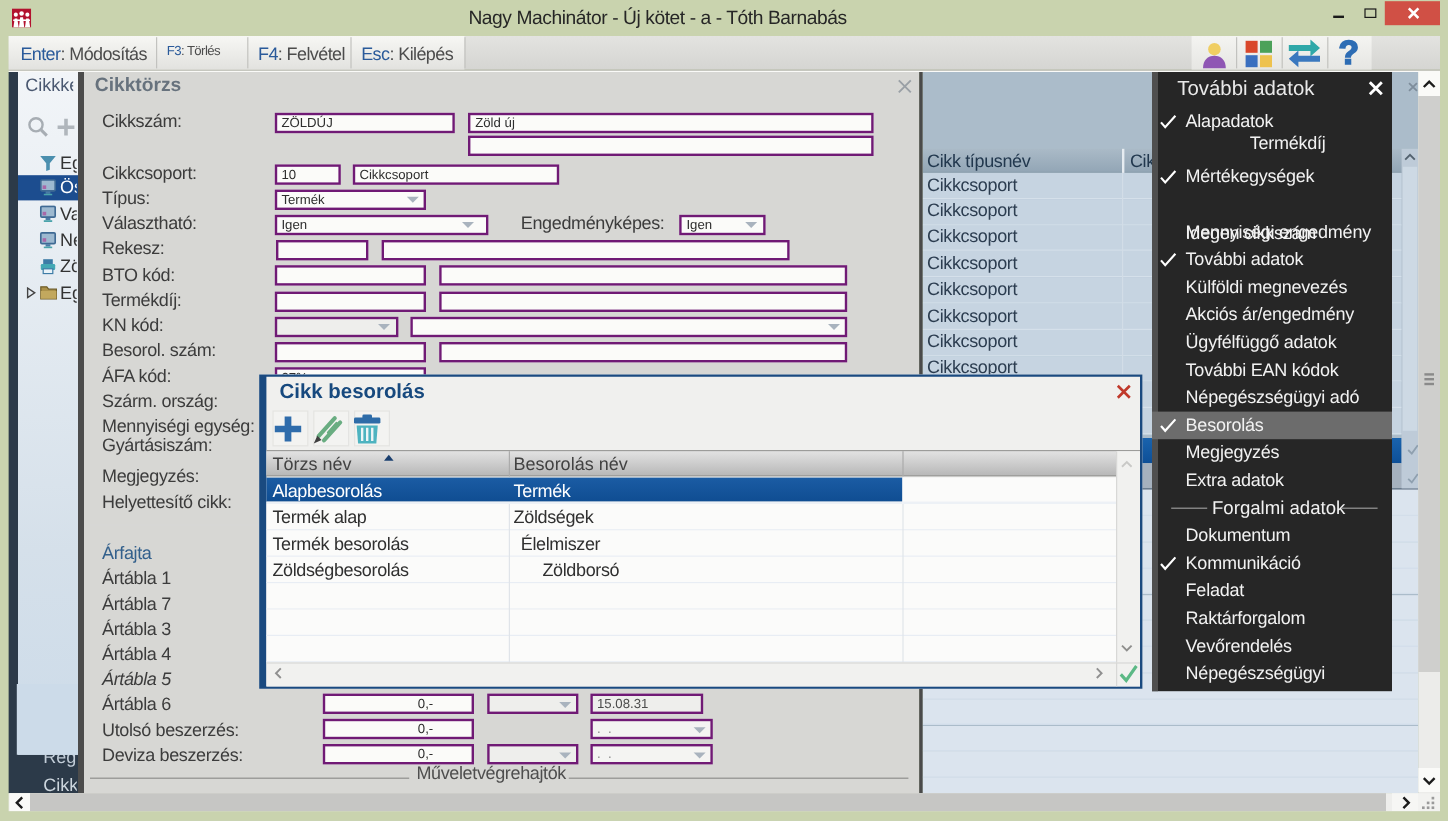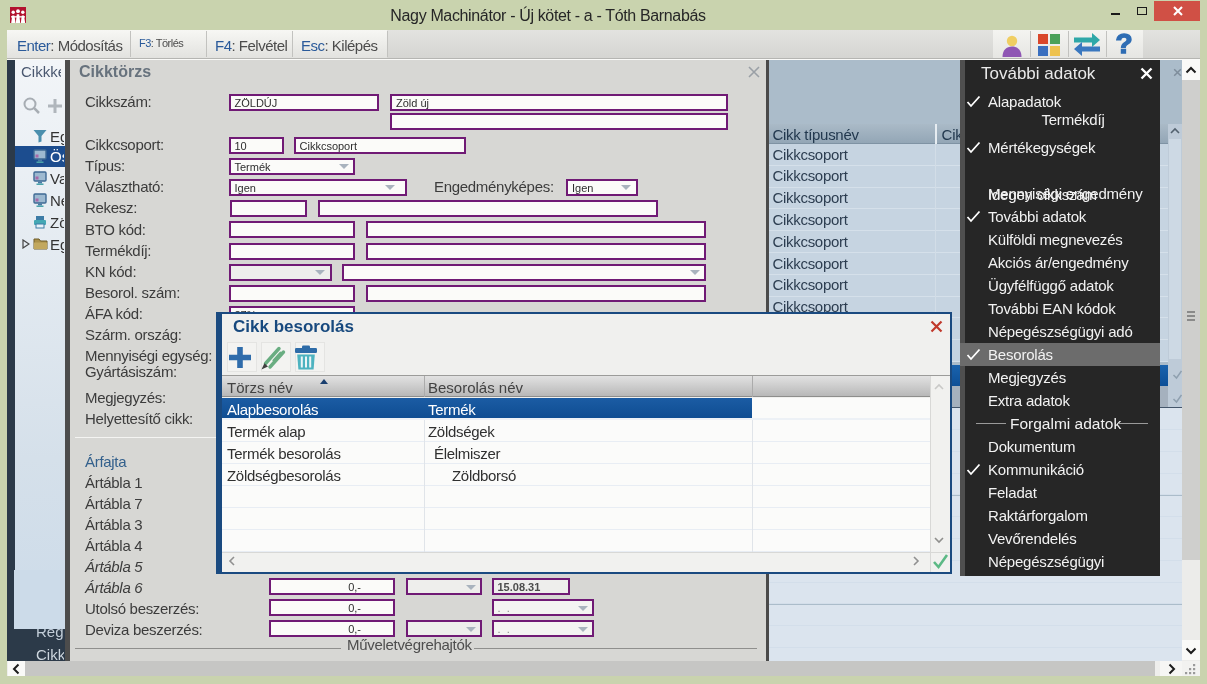--- a/index.html
+++ b/index.html
@@ -176,25 +176,25 @@
 <div class="lbl" style="left:85px;top:363px;">Gyártásiszám:</div>
 <div class="lbl" style="left:85px;top:389px;">Megjegyzés:</div>
 <div class="lbl" style="left:85px;top:410px;">Helyettesítő cikk:</div>
 <div class="a" style="left:75px;top:437px;width:682px;height:1px;background:#8f8f8d;border-bottom:1px solid #f4f4f2;"></div>
 <div class="lbl" style="left:85px;top:453px;color:#33608c;">Árfajta</div>
 <div class="lbl" style="left:85px;top:474px;">Ártábla 1</div>
 <div class="lbl" style="left:85px;top:495px;">Ártábla 7</div>
 <div class="lbl" style="left:85px;top:516px;">Ártábla 3</div>
 <div class="lbl" style="left:85px;top:537px;">Ártábla 4</div>
 <div class="lbl" style="left:85px;top:558px;font-style:italic;">Ártábla 5</div>
-<div class="lbl" style="left:85px;top:579px;font-style:italic;">Ártábla 6</div>
+<div class="lbl" style="left:85px;top:579px;">Ártábla 6</div>
 <div class="fld" style="left:269px;top:578px;width:126px;height:17px;line-height:15px;text-align:right;padding-right:32px;">0,-</div>
 <div class="fld" style="left:406px;top:578px;width:76px;height:17px;line-height:15px;background:#eeeeec;"></div>
 <div class="dda" style="left:466px;top:584.5px;"></div>
-<div class="fld" style="left:491.5px;top:578px;width:78px;height:17px;line-height:15px;background:#eeeeec;color:#4c4c4c;font-weight:bold;">15.08.31</div>
+<div class="fld" style="left:491.5px;top:578px;width:94px;height:17px;line-height:15px;background:#eeeeec;color:#4c4c4c;">15.08.31</div>
 <div class="lbl" style="left:85px;top:600px;">Utolsó beszerzés:</div>
 <div class="fld" style="left:269px;top:599px;width:126px;height:17px;line-height:15px;text-align:right;padding-right:32px;">0,-</div>
 <div class="fld" style="left:491.5px;top:599px;width:102px;height:17px;line-height:15px;background:#f4f4f2;color:#8a8a8a;">.&nbsp;&nbsp;.</div>
 <div class="dda" style="left:578px;top:605.5px;"></div>
 <div class="lbl" style="left:85px;top:621px;">Deviza beszerzés:</div>
 <div class="fld" style="left:269px;top:620px;width:126px;height:17px;line-height:15px;text-align:right;padding-right:32px;">0,-</div>
 <div class="fld" style="left:406px;top:620px;width:76px;height:17px;line-height:15px;background:#eeeeec;"></div>
 <div class="dda" style="left:466px;top:626.5px;"></div>
 <div class="fld" style="left:491.5px;top:620px;width:102px;height:17px;line-height:15px;background:#f4f4f2;color:#8a8a8a;">.&nbsp;&nbsp;.</div>
 <div class="dda" style="left:578px;top:626.5px;"></div>

